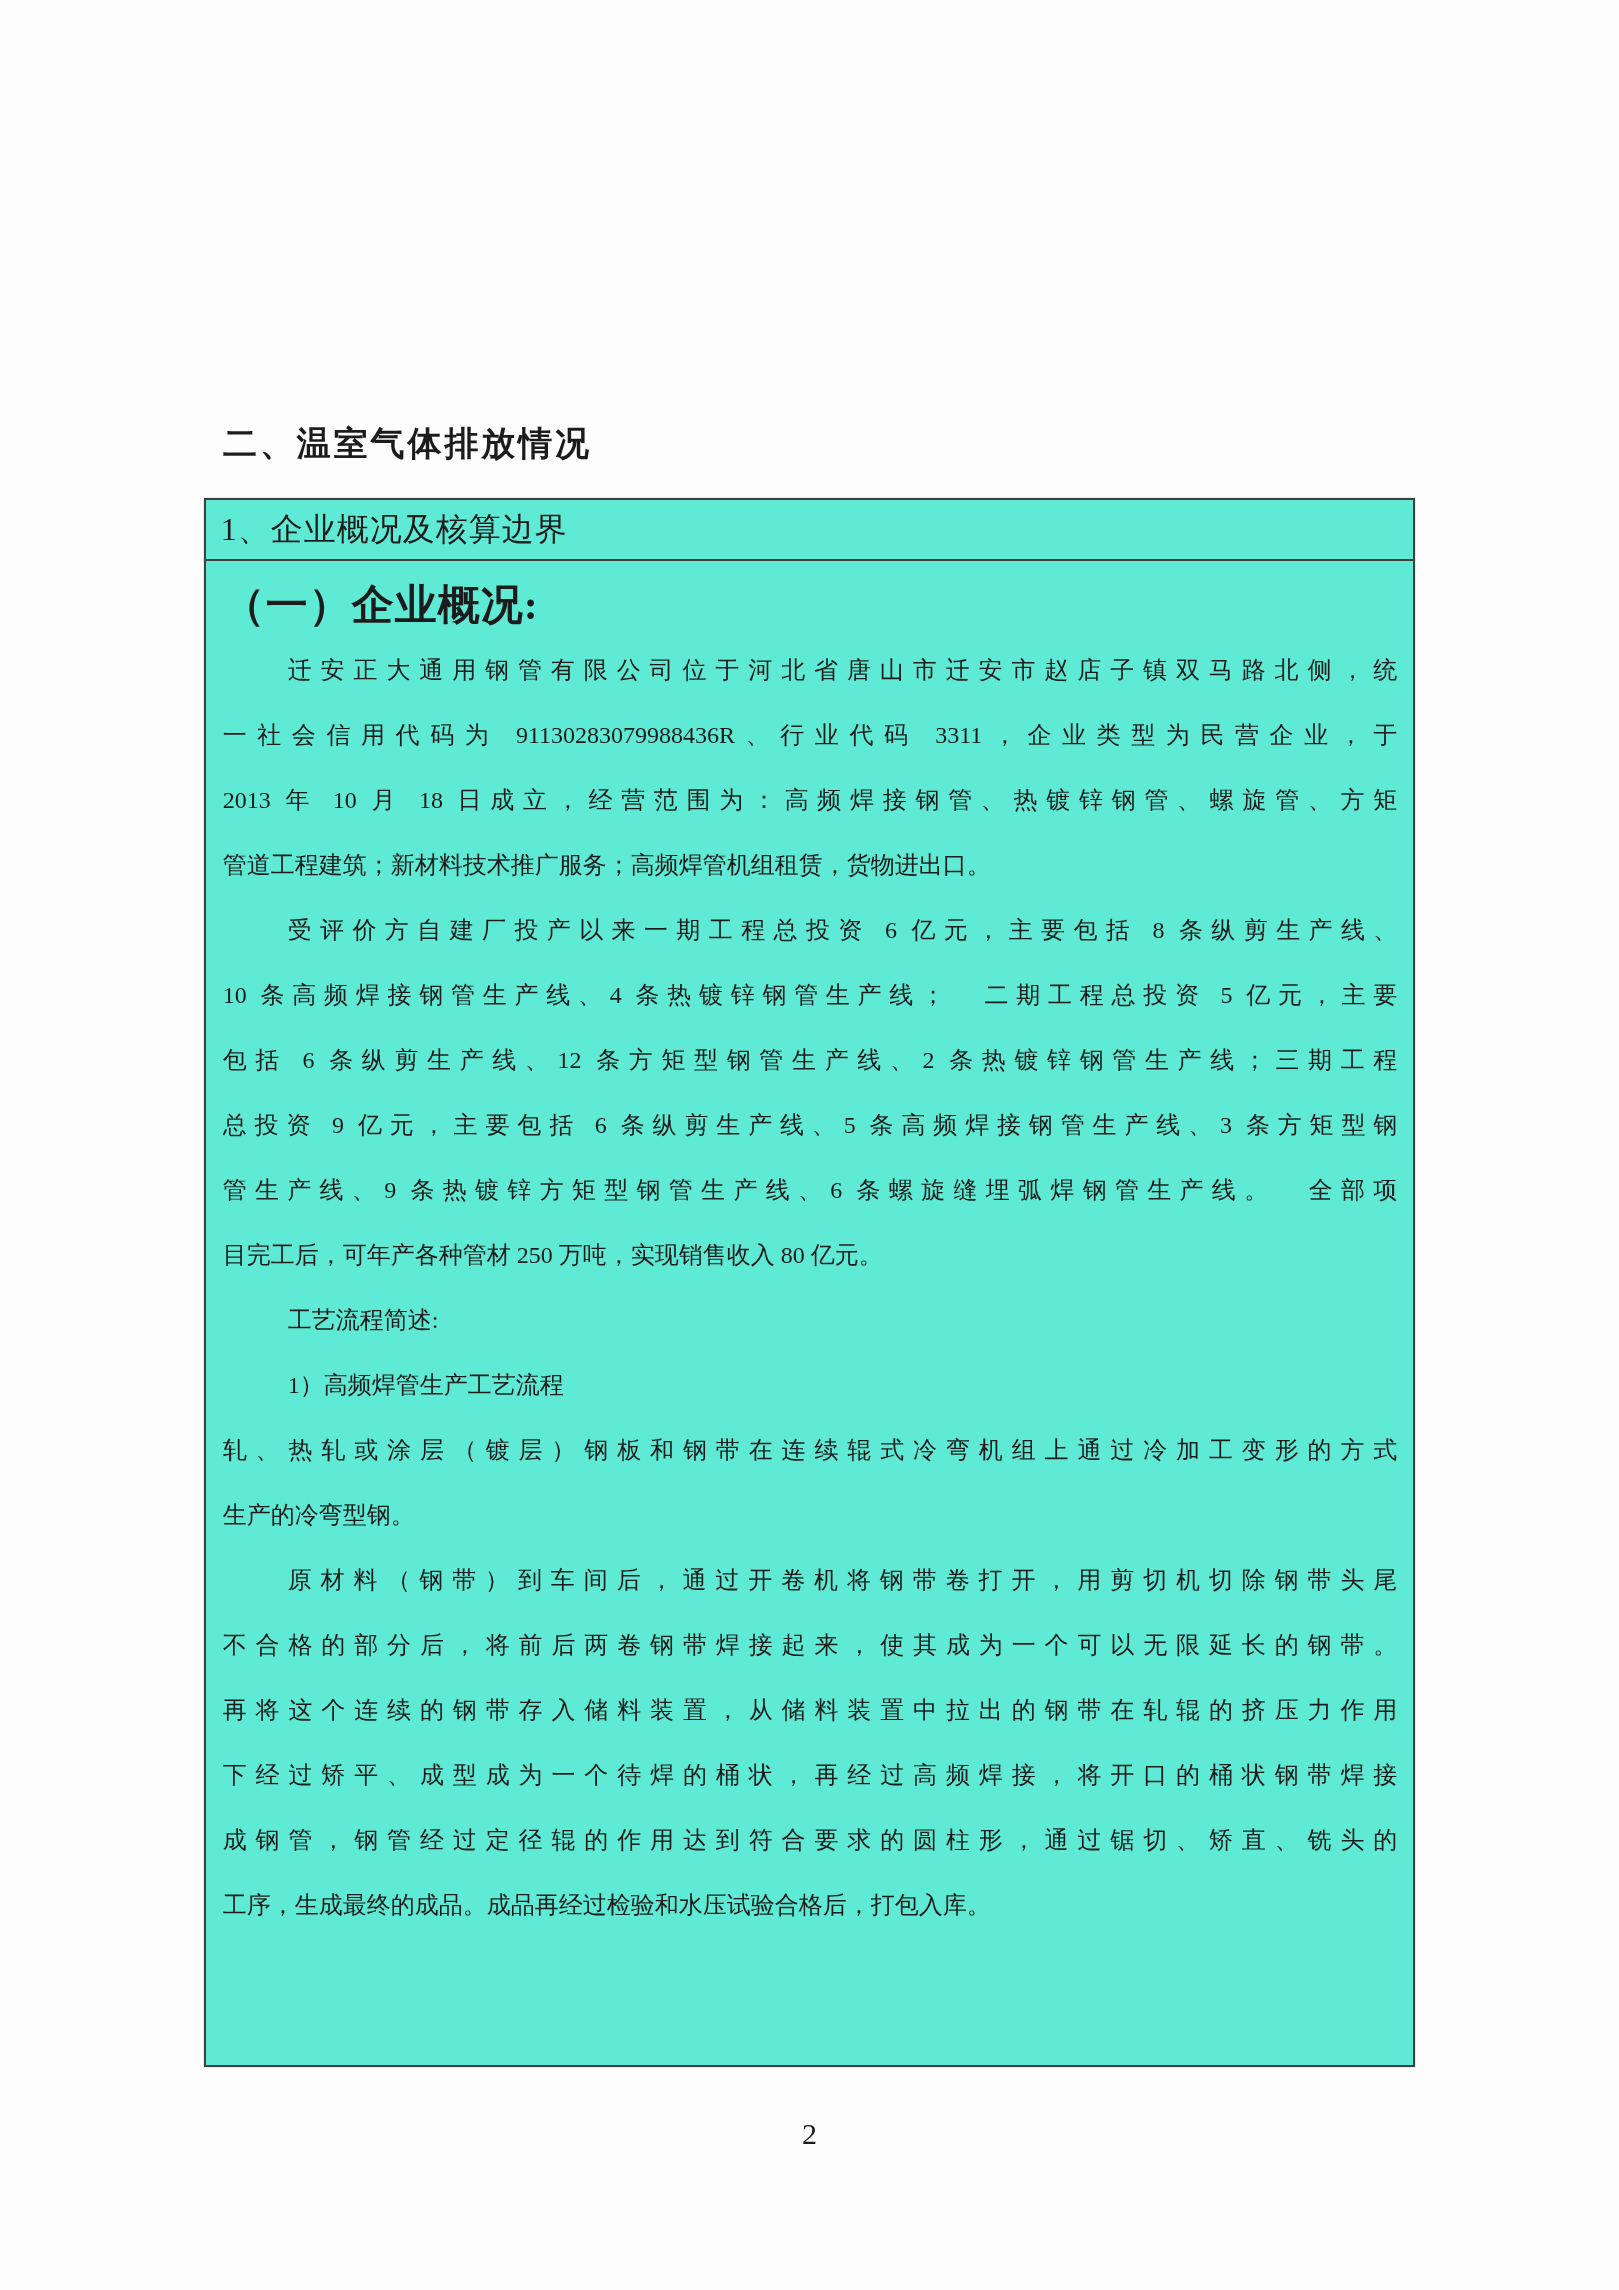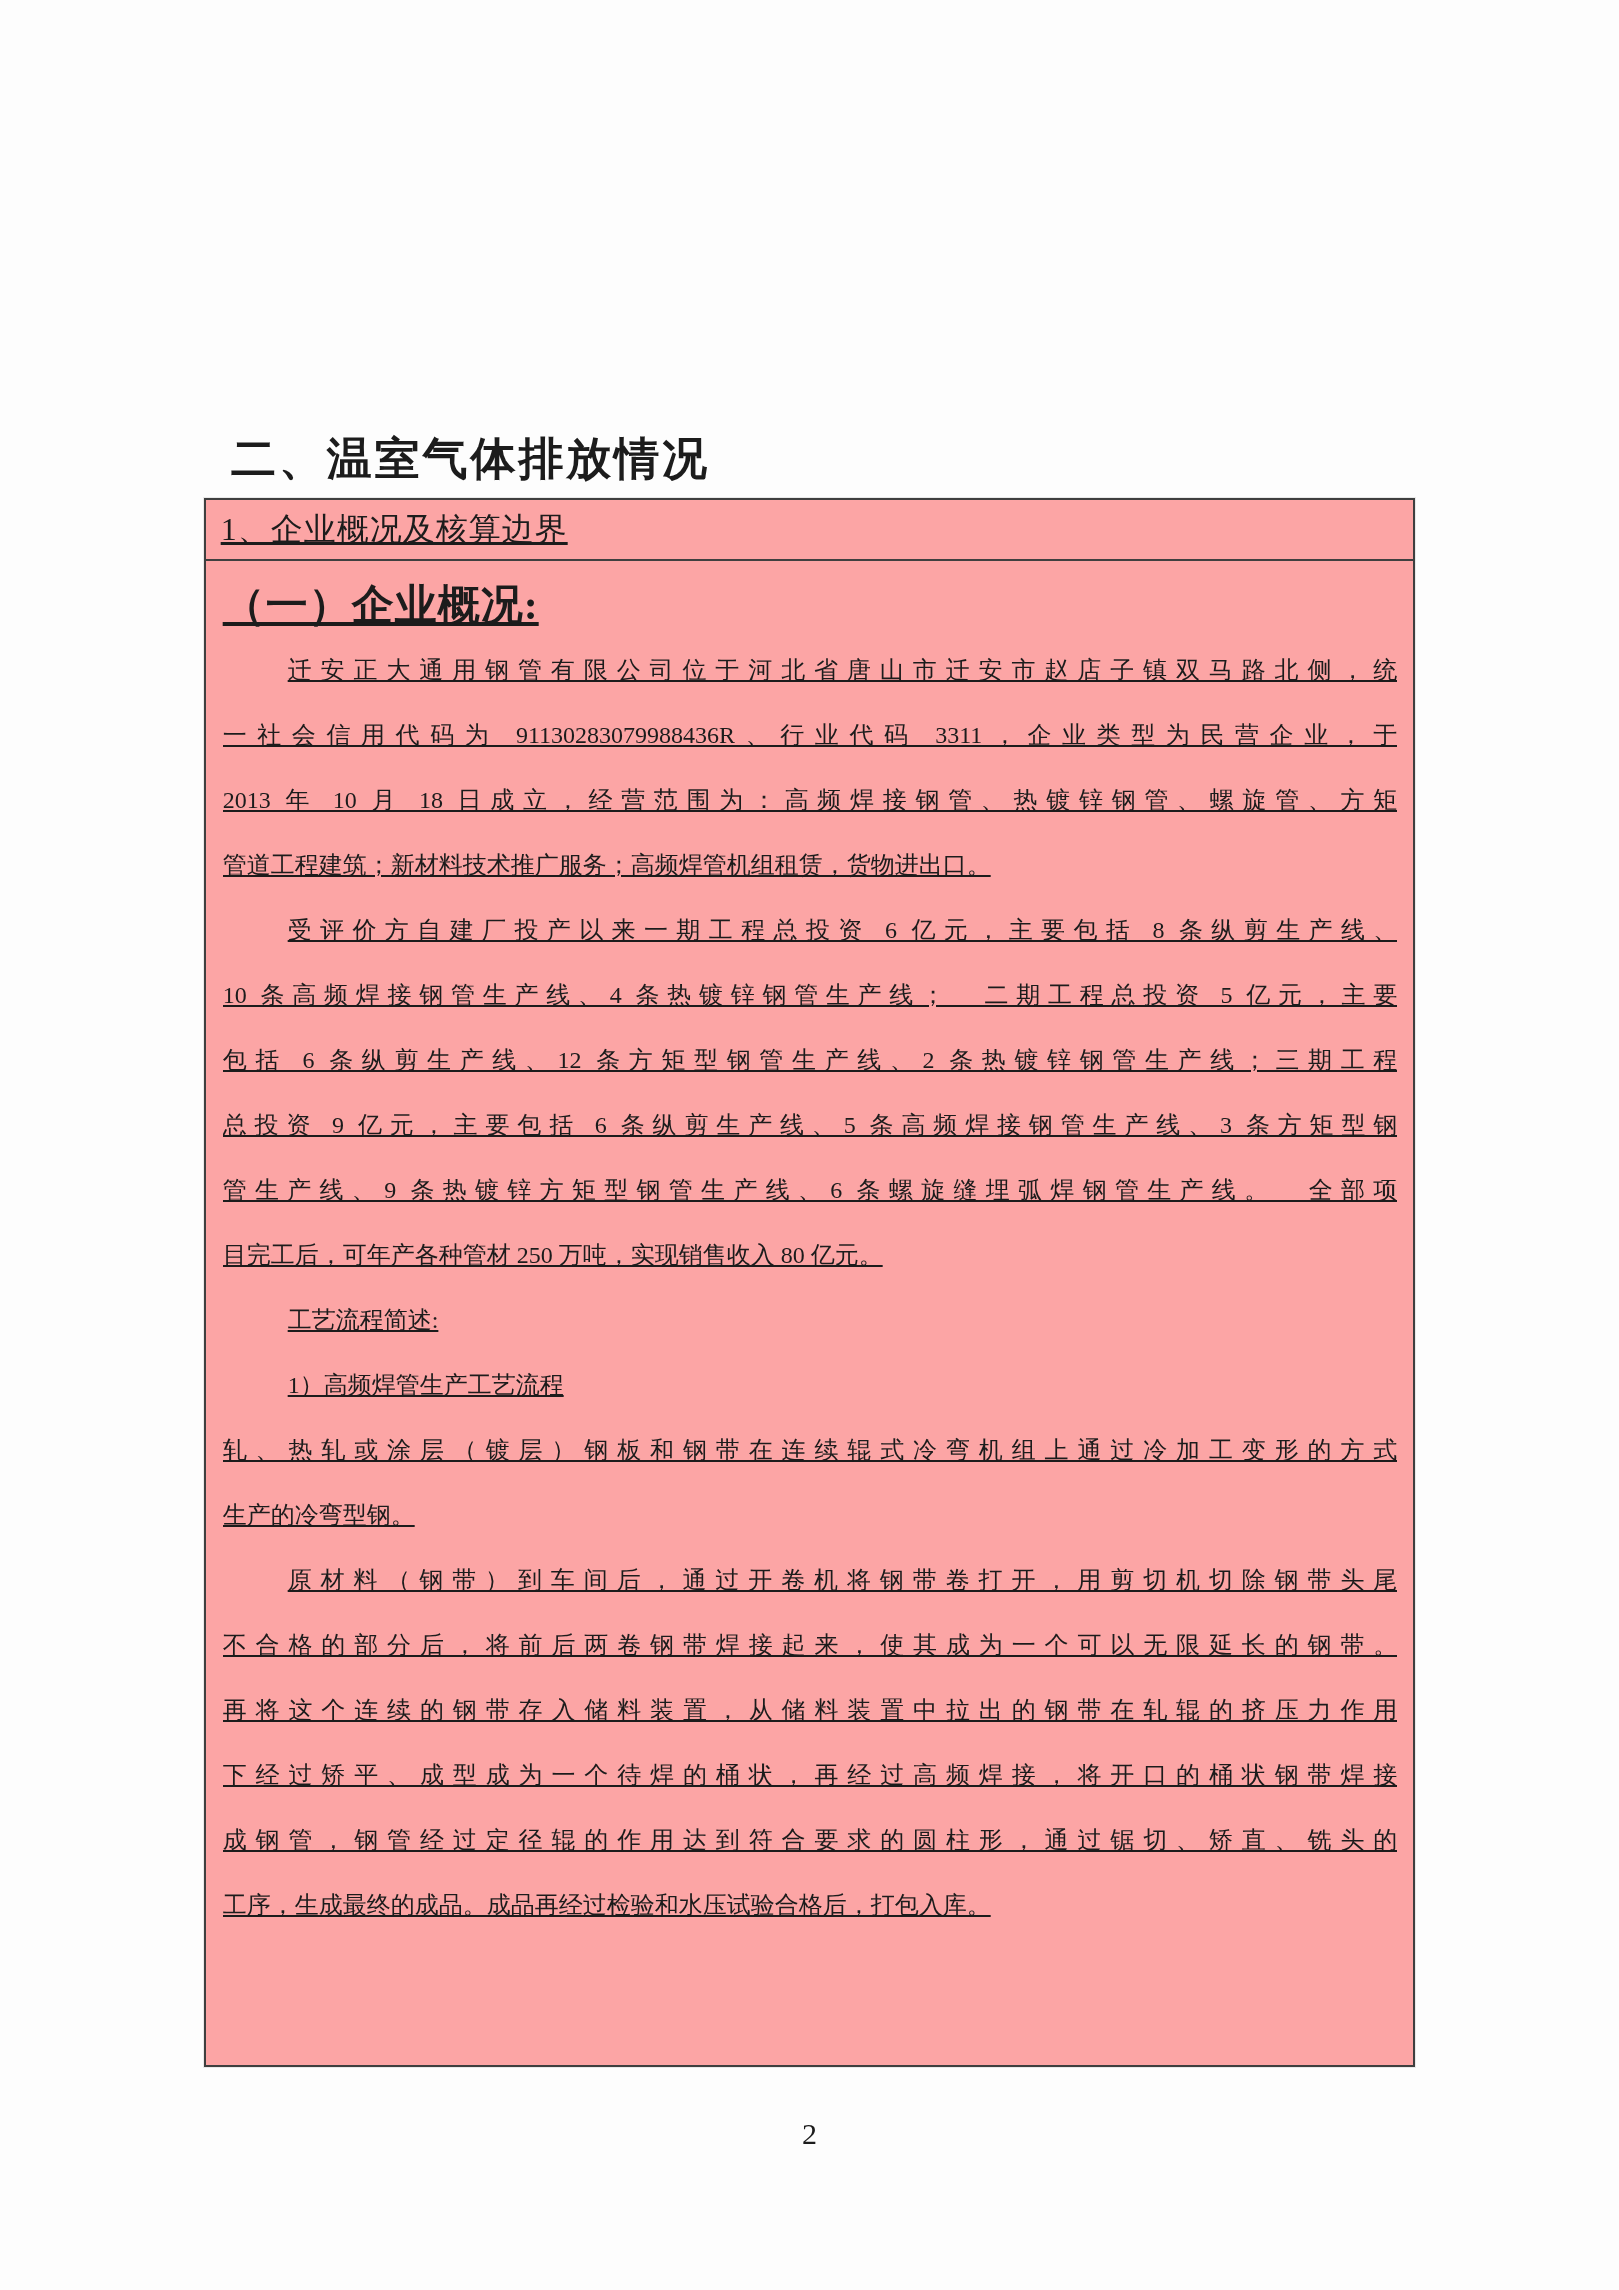--- a/index.html
+++ b/index.html
@@ -7,34 +7,33 @@
     width: 1619px; height: 2291px;
     background: #fdfdfd;
     position: relative;
     font-family: "Liberation Serif", "DejaVu Serif", serif;
     color: #1c1c1c;
     overflow: hidden;
   }
   .heading {
     position: absolute;
     left: 223px; top: 421px;
-    font-size: 45px;
+    font-size: 34px;
     font-weight: bold;
     letter-spacing: 2.9px;
-    margin: 8px;
+    margin: 0;
     white-space: nowrap;
   }
   .doc-table {
     position: absolute;
     left: 204px; top: 498px;
     width: 1207px;
     border: 2px solid #3f3f3f;
-    background: #fca5a5;
+    background: #5eead4;
     box-shadow: 0 0 0 1px rgba(120,120,120,.15);
-    text-decoration: underline;
   }
   .row-header {
     height: 59px;
     border-bottom: 2px solid #3f3f3f;
     display: flex;
     align-items: center;
     padding-left: 14.7px;
     font-size: 32px;
     letter-spacing: 1px;
   }

